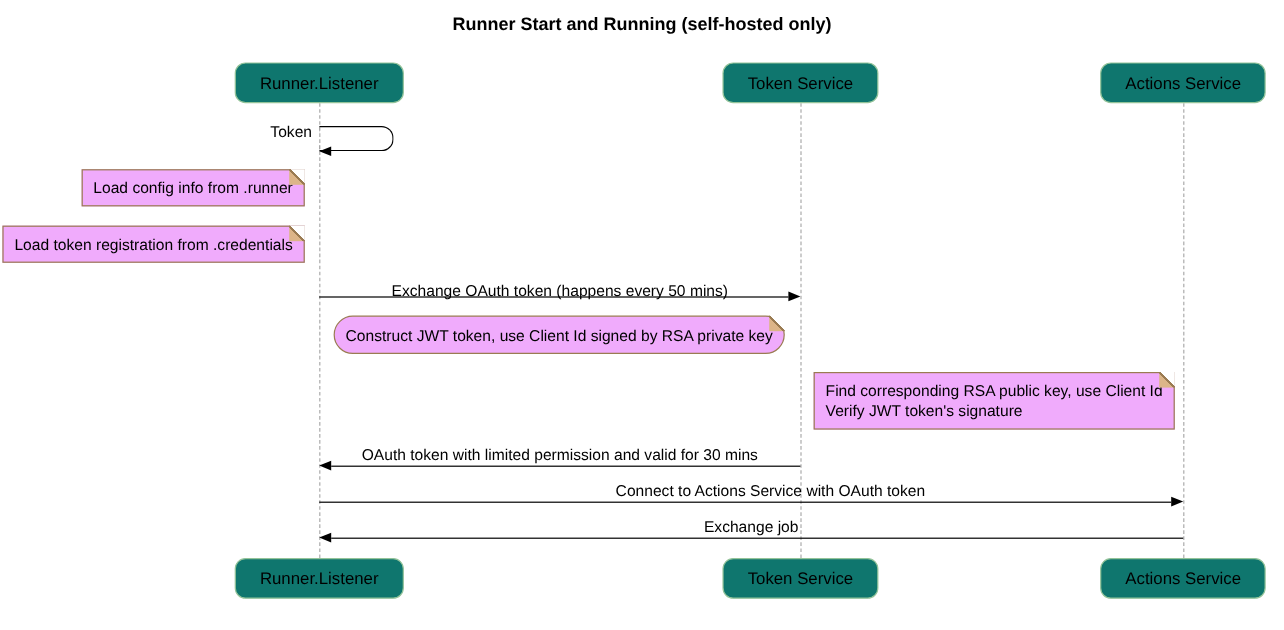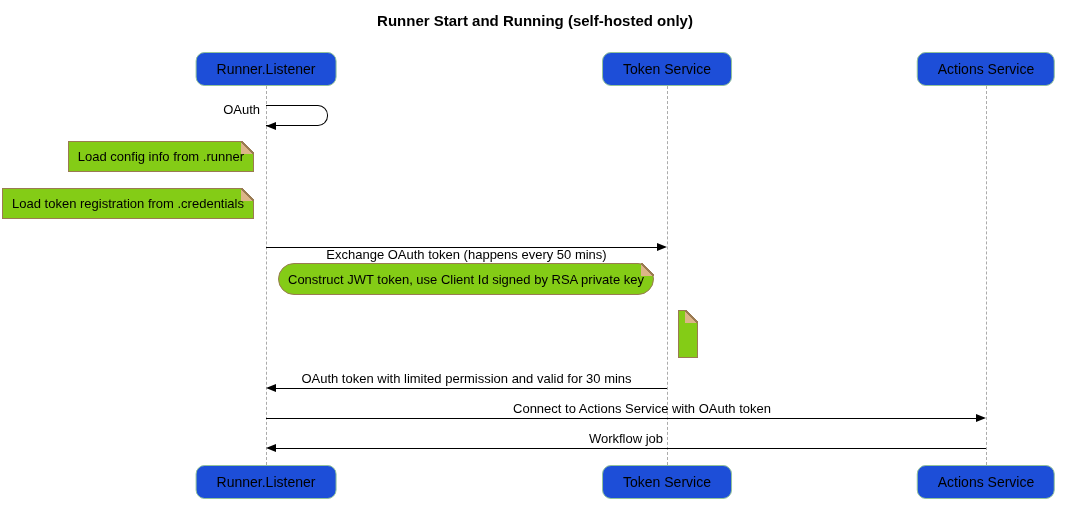--- a/index.html
+++ b/index.html
@@ -16,21 +16,21 @@
     position: absolute;
     left: 0; top: 12px; width: 1070px;
     text-align: center;
     font-size: 15px;
     font-weight: bold;
   }
   .actor {
     position: absolute;
     height: 34px;
     transform: translateX(-50%);
-    background: #1d4ed8;
+    background: #0f766e;
     border: 1px solid #93c399;
     border-radius: 9px;
     box-sizing: border-box;
     display: flex;
     align-items: center;
     justify-content: center;
     padding: 0 20px;
     font-size: 14px;
     white-space: nowrap;
   }
@@ -73,21 +73,21 @@
     position: absolute;
     left: 266px; top: 105px;
     width: 62px; height: 21px;
     border: 1px solid #000000;
     border-left: none;
     border-radius: 0 10px 10px 0;
     box-sizing: border-box;
   }
   .note {
     position: absolute;
-    background: #84cc16;
+    background: #f0abfc;
     border: 1px solid #9a7b52;
     box-sizing: border-box;
     display: flex;
     align-items: center;
     padding: 0 9px;
     font-size: 13px;
     line-height: 17px;
     white-space: nowrap;
   }
   .note.center { justify-content: center; }
@@ -116,56 +116,60 @@
   <div class="actor top" style="left:266px;">
     <span>Runner.Listener</span>
   </div>
   <div class="actor top" style="left:667px;">
     <span>Token Service</span>
   </div>
   <div class="actor top" style="left:986px;">
     <span>Actions Service</span>
   </div>
 
-  <div class="msg-label" style="right:810px; top:103px; text-align:right;">OAuth</div>
+  <div class="msg-label" style="right:810px; top:103px; text-align:right;">Token</div>
   <div class="self-loop"></div>
   <div class="ah-left" style="left:266px; top:122px;"></div>
 
   <div class="note center" style="right:816px; top:141px; height:31px;">
     <span>Load config info from .runner</span>
     <i class="note-fold"></i>
   </div>
 
   <div class="note center" style="right:816px; top:188px; height:31px;">
     <span>Load token registration from .credentials</span>
     <i class="note-fold"></i>
   </div>
 
-  <div class="msg-label" style="left:266px; width:401px; top:248px;">Exchange OAuth token (happens every 50 mins)</div>
+  <div class="msg-label" style="left:266px; width:401px; top:236px;">Exchange OAuth token (happens every 50 mins)</div>
   <div class="msg-line" style="left:266px; width:391px; top:247px;"></div>
   <div class="ah-right" style="left:657px; top:243px;"></div>
 
   <div class="note center" style="left:278px; top:263px; height:32px;border-radius:16px;">
     <span>Construct JWT token, use Client Id signed by RSA private key</span>
     <i class="note-fold"></i>
   </div>
 
   <div class="note" style="left:678px; top:310px; height:48px;">
+    <span class="note-lines">
+      <span>Find corresponding RSA public key, use Client Id</span>
+      <span>Verify JWT token's signature</span>
+    </span>
     <i class="note-fold"></i>
   </div>
 
   <div class="msg-label" style="left:266px; width:401px; top:372px;">OAuth token with limited permission and valid for 30 mins</div>
   <div class="msg-line" style="left:276px; width:391px; top:388px;"></div>
   <div class="ah-left" style="left:266px; top:384px;"></div>
 
   <div class="msg-label" style="left:282px; width:720px; top:402px;">Connect to Actions Service with OAuth token</div>
   <div class="msg-line" style="left:266px; width:710px; top:418px;"></div>
   <div class="ah-right" style="left:976px; top:414px;"></div>
 
-  <div class="msg-label" style="left:266px; width:720px; top:432px;">Workflow job</div>
+  <div class="msg-label" style="left:266px; width:720px; top:432px;">Exchange job</div>
   <div class="msg-line" style="left:276px; width:710px; top:448px;"></div>
   <div class="ah-left" style="left:266px; top:444px;"></div>
 
   <div class="actor bottom" style="left:266px;">
     <span>Runner.Listener</span>
   </div>
   <div class="actor bottom" style="left:667px;">
     <span>Token Service</span>
   </div>
   <div class="actor bottom" style="left:986px;">

